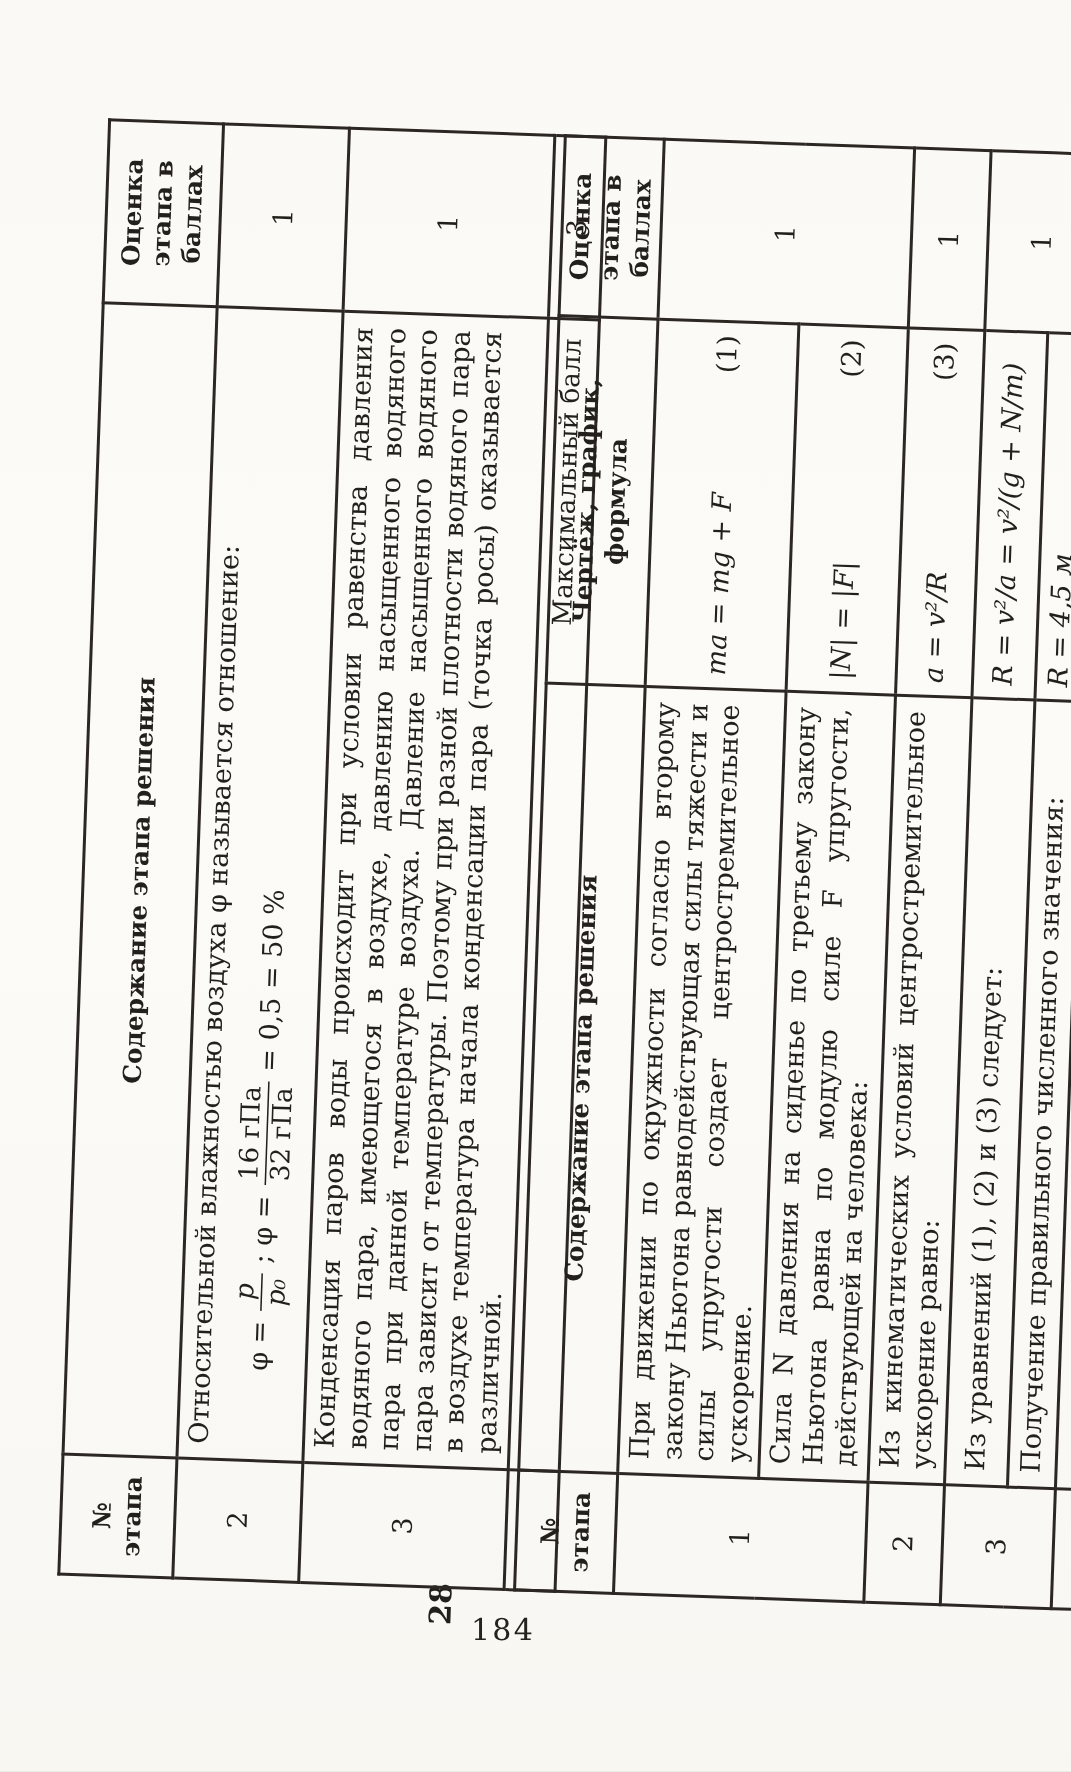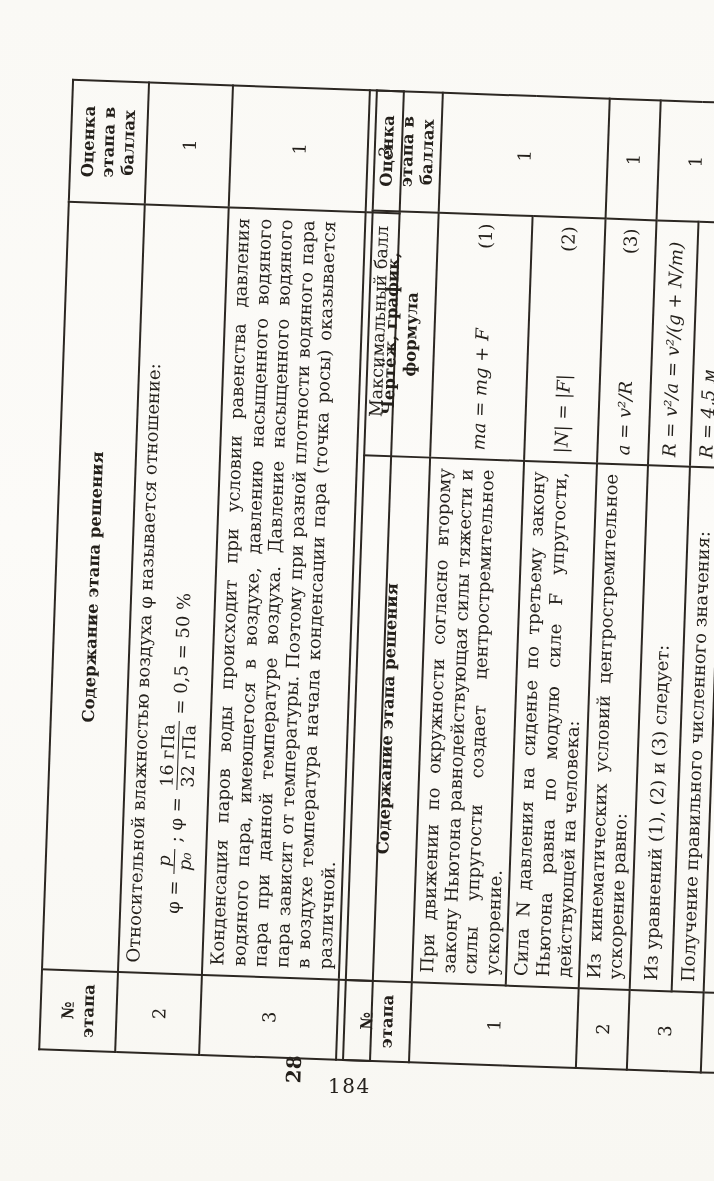--- a/index.html
+++ b/index.html
@@ -28,21 +28,21 @@
   .frac{display:inline-flex;flex-direction:column;text-align:center;line-height:20px;font-size:17.5px;}
   .fn{border-bottom:1.6px solid #231f1a;padding:0 3px;}
   .fd{padding:0 3px;}
   .it{font-style:italic;}
   .fcell{vertical-align:middle;padding:2px 8px;}
   .feq{display:flex;justify-content:space-between;align-items:center;font-size:18px;}
   .feq .f{font-style:italic;}
   .feq .ref{font-style:normal;}
   .maxlbl{text-align:right;vertical-align:middle;font-size:17.5px;padding:2px 12px 2px 2px;}
   .probnum{position:absolute;left:-24px;top:244px;font-weight:bold;font-size:20px;}
-  .pagenum{position:absolute;left:328px;top:1074px;font-size:20px;letter-spacing:1.5px;color:#26221d;}
+  .pagenum{position:absolute;left:314px;top:1074px;font-size:20px;letter-spacing:1.5px;color:#26221d;}
 </style>
 </head>
 <body>
 
 <div class="page">
   <div class="rot">
 
     <div class="probnum">28</div>
 
     <table class="t" id="t1">

